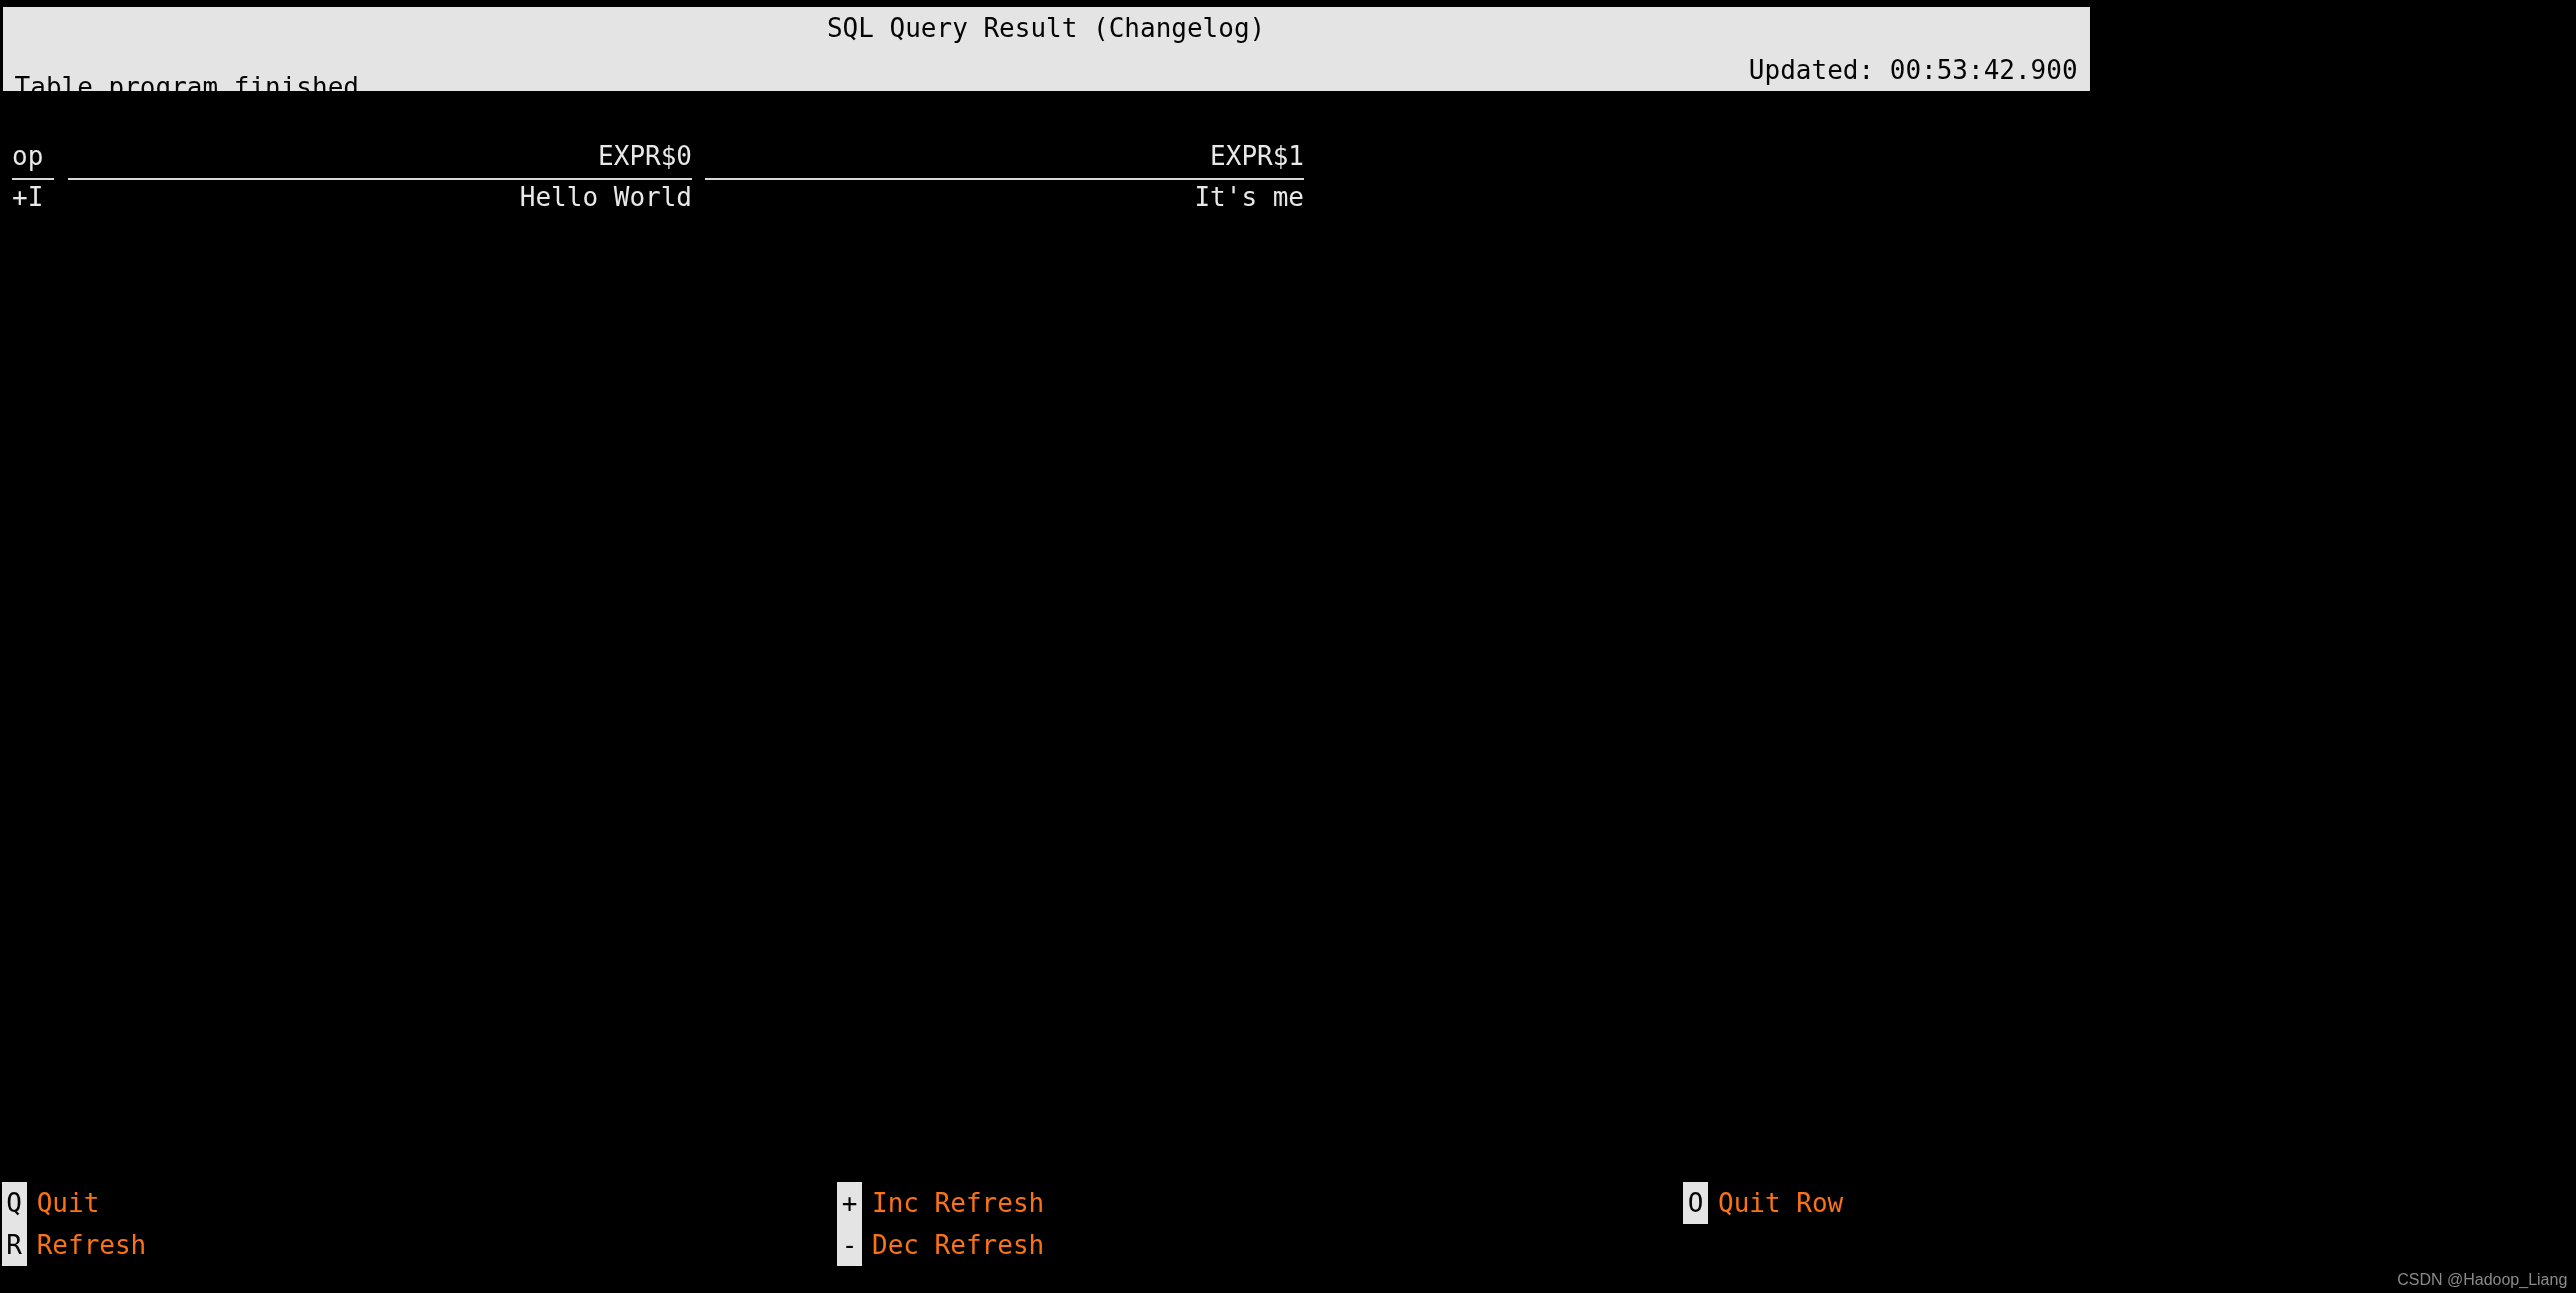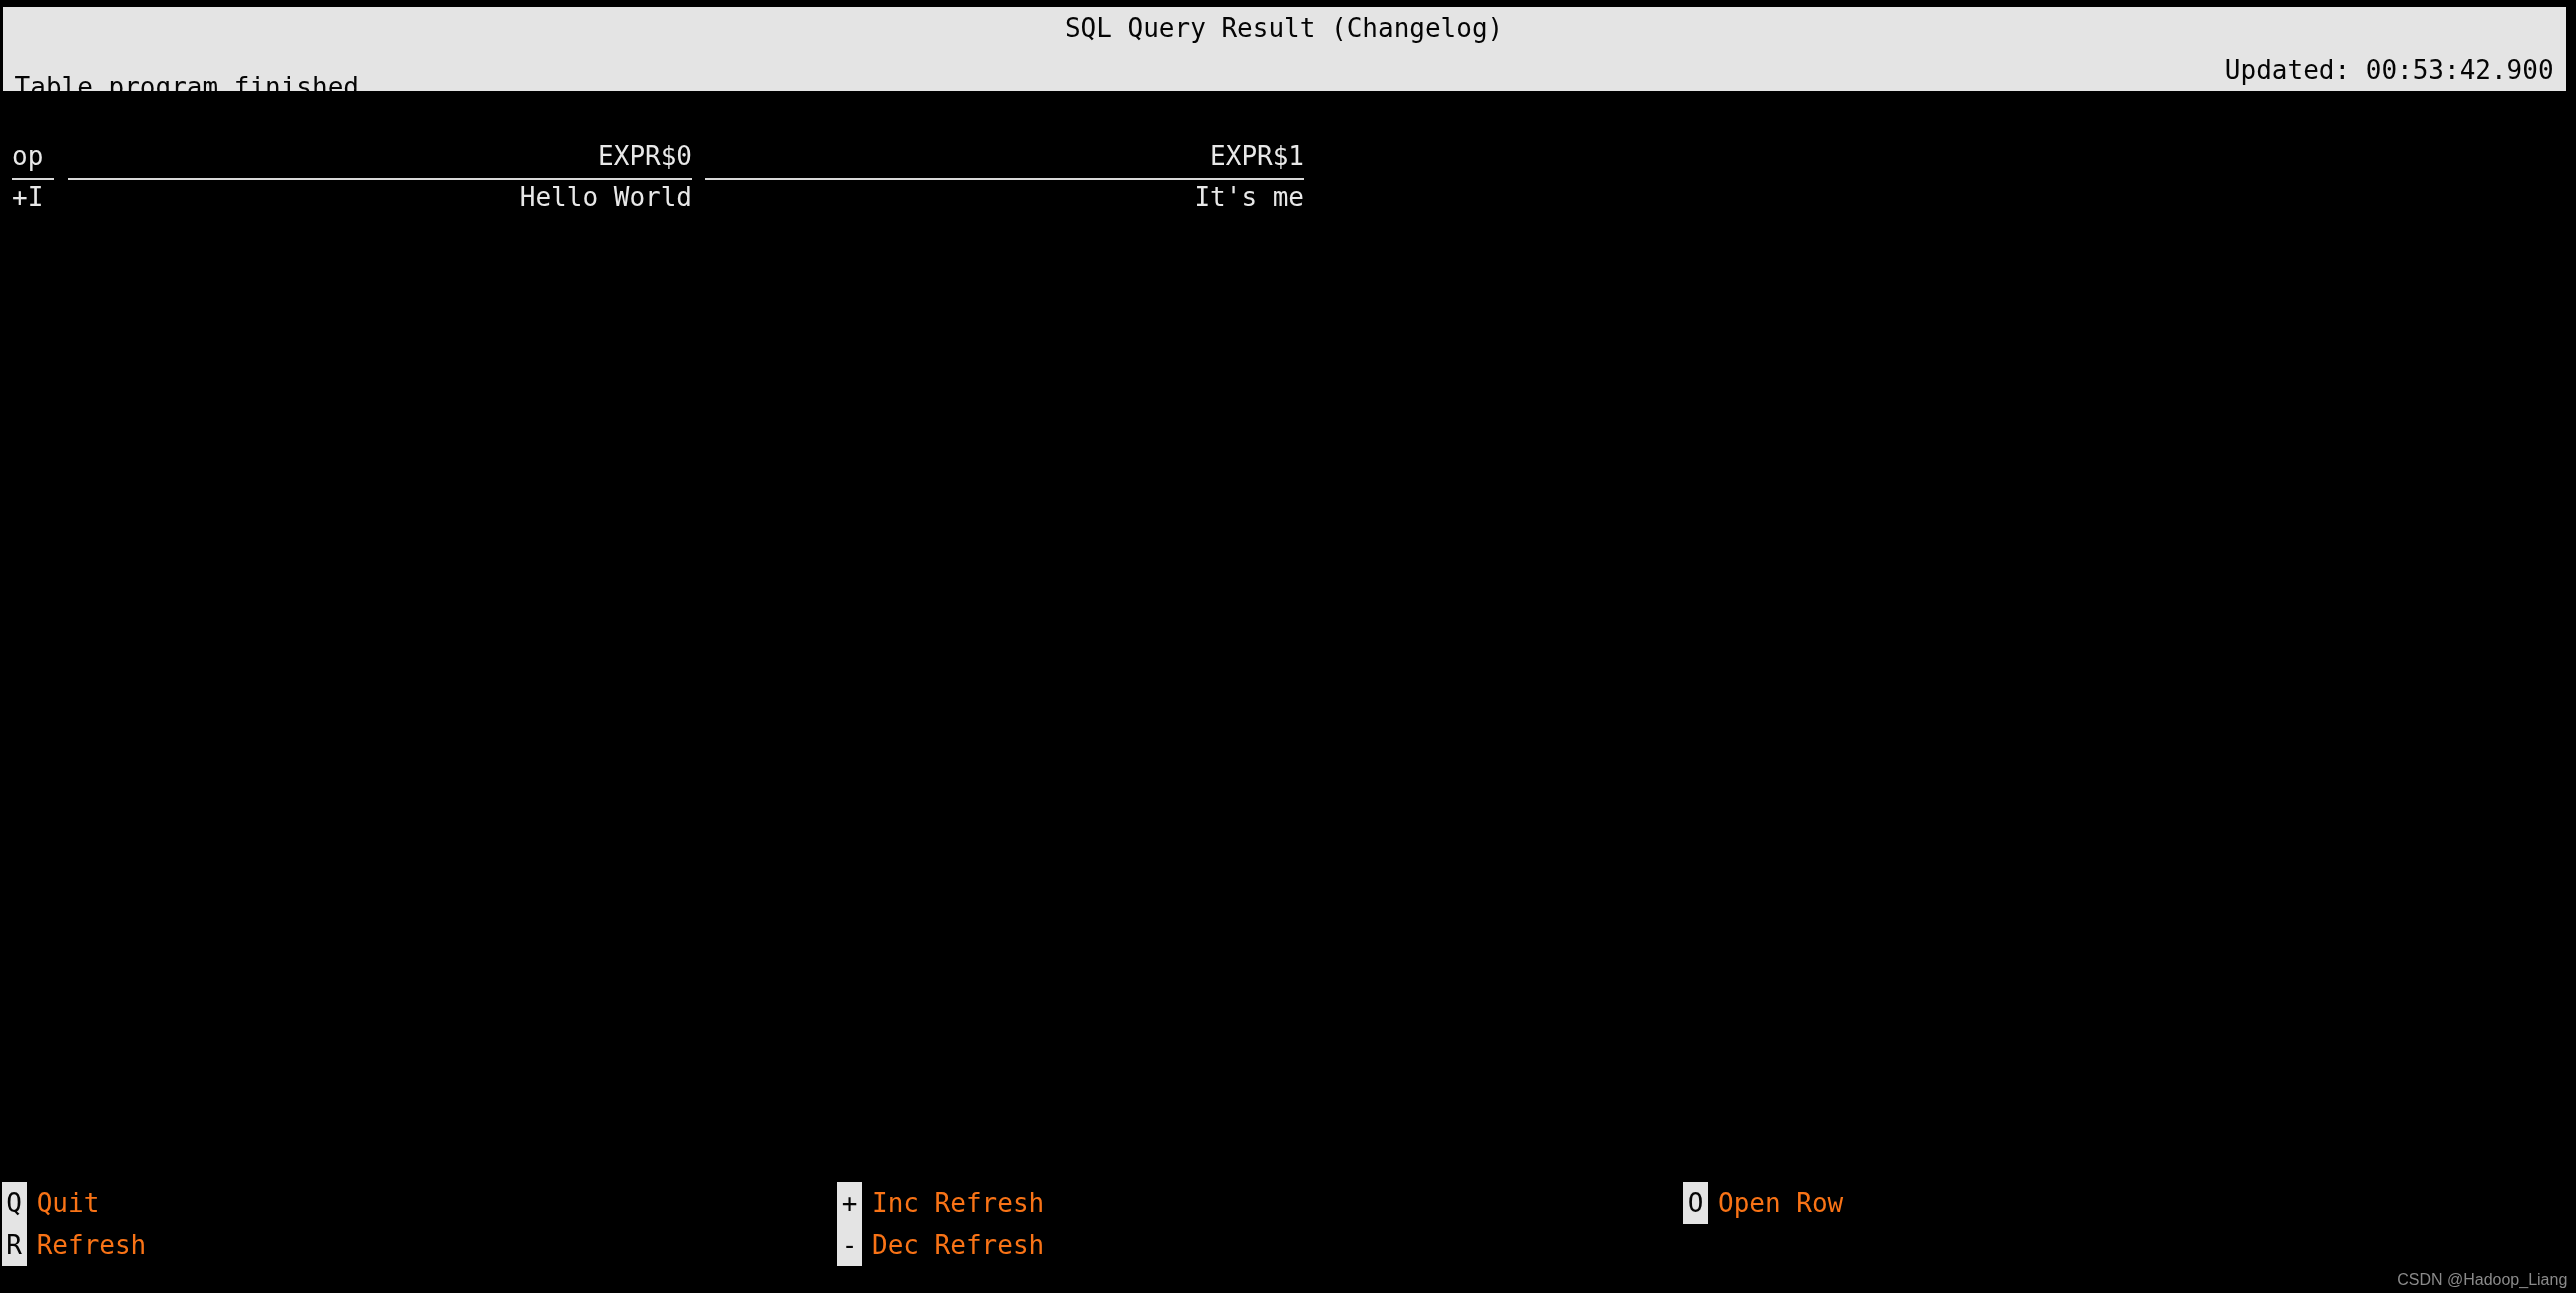--- a/index.html
+++ b/index.html
@@ -18,21 +18,21 @@
     color: #e8e8e8;
     position: relative;
     -webkit-font-smoothing: none;
   }
 
   
   #header-bar {
     position: absolute;
     left: 2.6px;
     top: 7px;
-    width: 2563px;
+    width: 2087px;
     height: 84px;
     background: #e4e4e4;
     color: #050505;
     overflow: hidden;
   }
   .header-line {
     position: absolute;
     left: 0;
     width: 100%;
     height: 42px;
@@ -203,19 +203,19 @@
       <span class="key-badge" style="color: rgb(5, 5, 5);">-</span>
     </div>
     <span class="key-label row-0">Inc Refresh</span>
     <span class="key-label row-1">Dec Refresh</span>
   </div>
 
   <div class="footer-group" id="footer-group-right">
     <div class="key-badge-column" style="background: rgb(228, 228, 228);">
       <span class="key-badge" style="color: rgb(5, 5, 5);">O</span>
     </div>
-    <span class="key-label row-0">Open Row</span>
+    <span class="key-label row-0">Quit Row</span>
   </div>
 
 </div>
 
 <div id="watermark">CSDN @Hadoop_Liang</div>
 
 
 </body></html>

